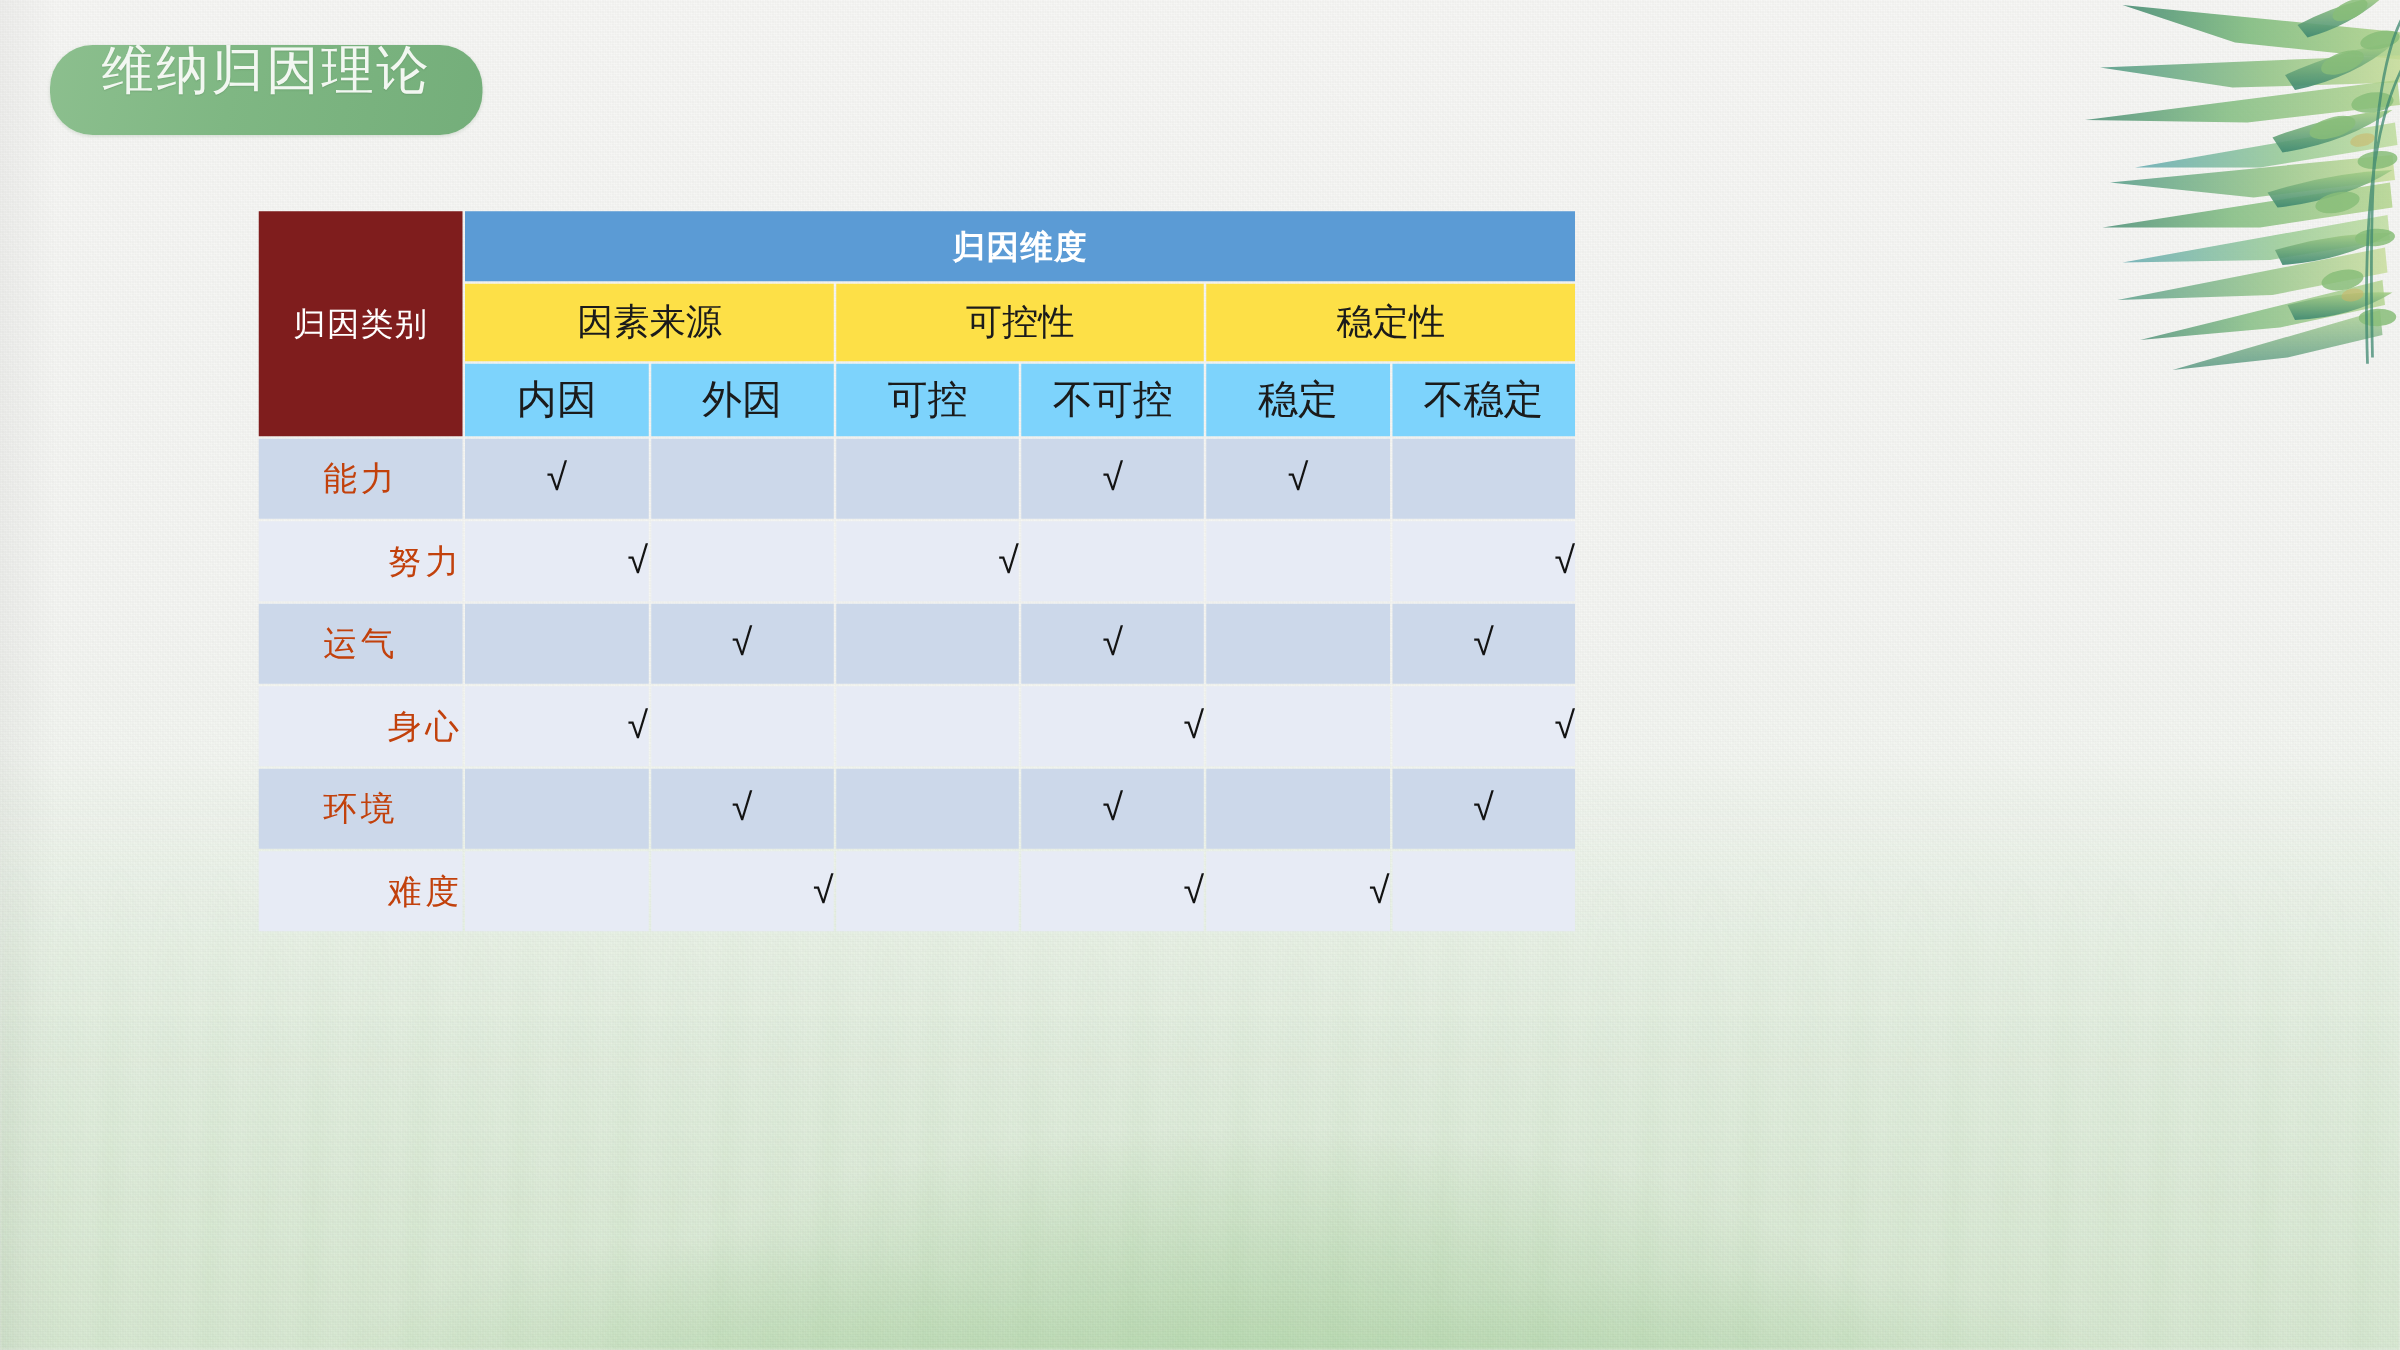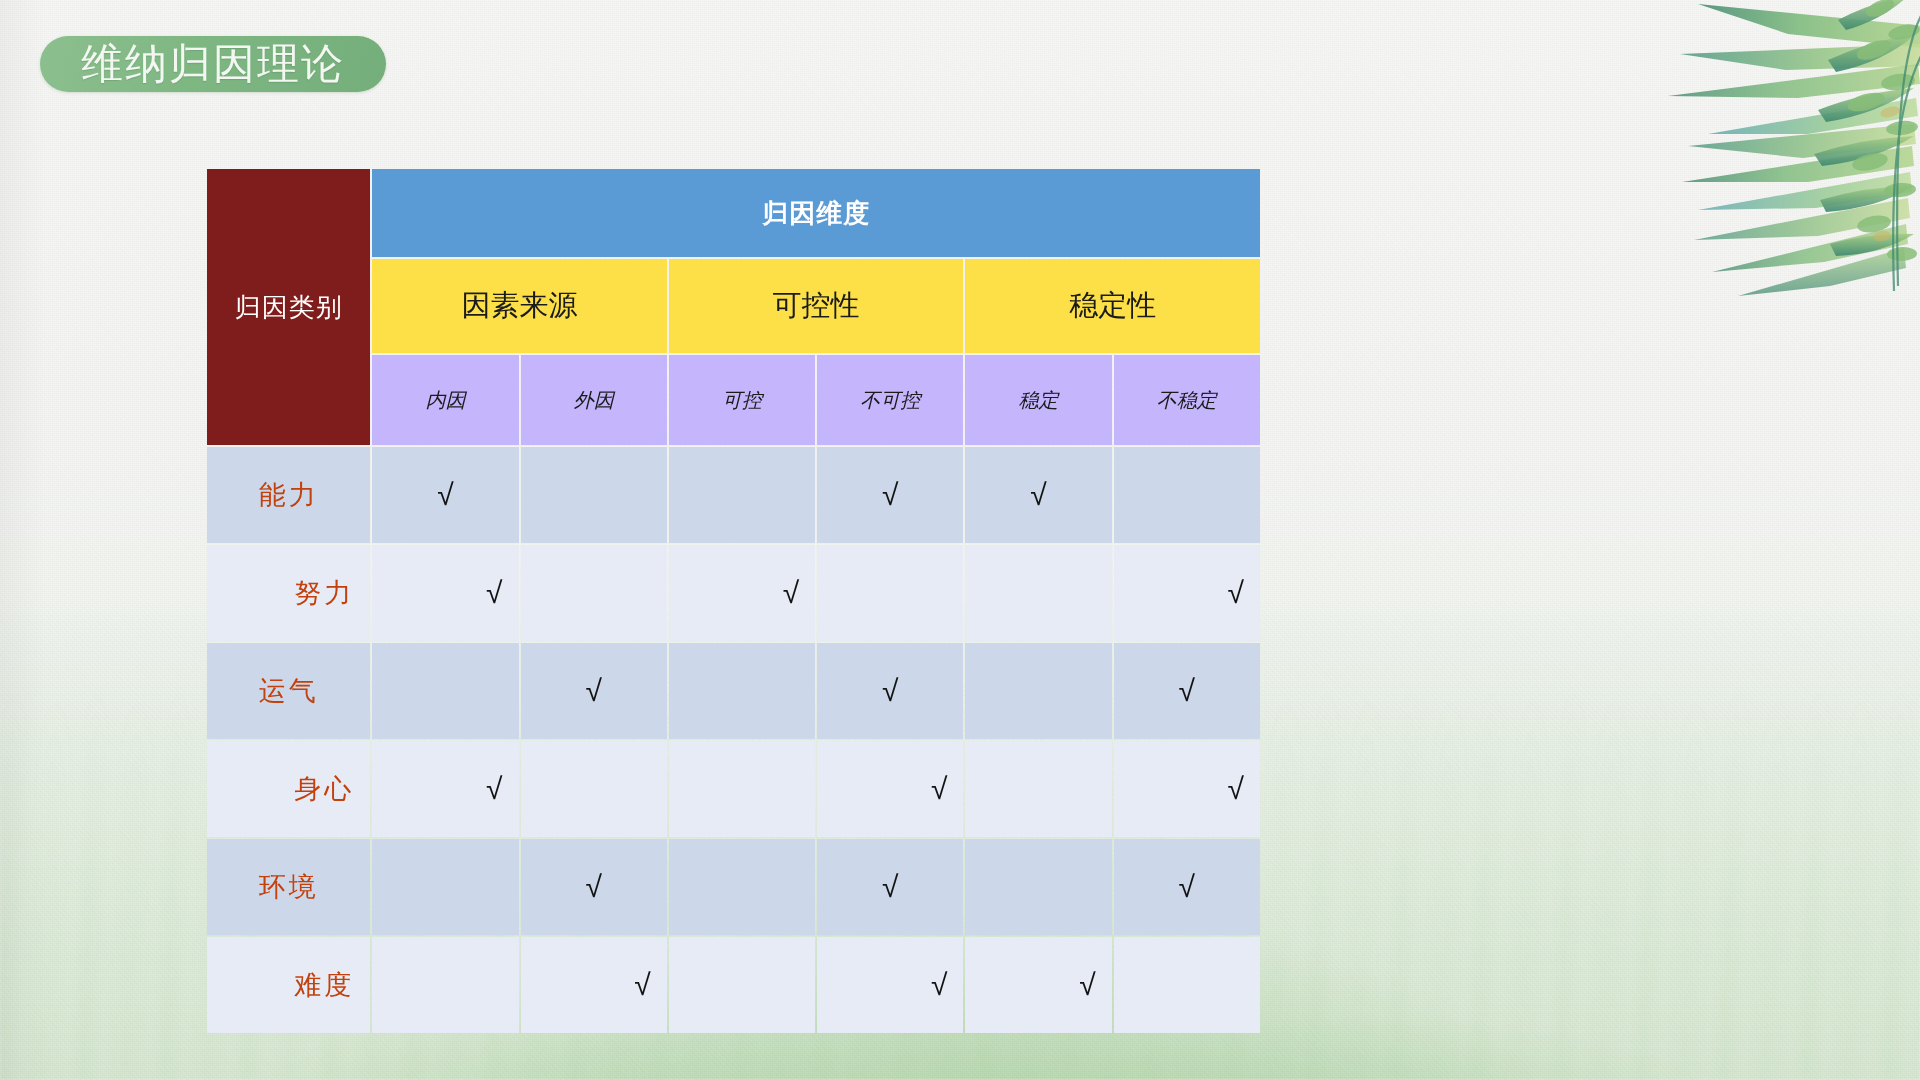--- a/index.html
+++ b/index.html
@@ -46,58 +46,58 @@
       repeating-linear-gradient(45deg, rgba(0,0,0,.012) 0 2px, rgba(255,255,255,.012) 2px 4px);
   }
   #bg-left-edge{
     position:absolute;left:0;top:0;width:46px;height:1080px;
     background:linear-gradient(90deg,rgba(0,0,0,.035),rgba(0,0,0,0));
   }
 
   
   #title-pill{
     position:absolute;left:40px;top:36px;
-    width:346px;height:56px;border-radius:34px;
+    width:346px;height:72px;border-radius:34px;
     background:linear-gradient(100deg,#8cbf8e 0%,#7fb783 42%,#74ae7a 100%);
     box-shadow:0 1px 3px rgba(90,130,90,.22);
-    display:flex;align-items:center;justify-content:center;
+    display:flex;justify-content:center;
   }
   #title-text{
     color:#f2f7f1;font-size:42px;letter-spacing:2px;line-height:1;
     font-family:"Liberation Serif","DejaVu Serif",serif;
     text-shadow:0 1px 1px rgba(70,110,72,.25);
   }
 
   
   #palm{position:absolute;right:-8px;top:-14px;width:260px;height:310px;pointer-events:none;}
 
   
   #table-wrap{position:absolute;left:205px;top:167px;width:1057px;}
   table{border-collapse:separate;border-spacing:2px;width:1057px;table-layout:fixed;}
   td{
-    padding:16px;text-align:center;vertical-align:middle;
+    padding:0;text-align:center;vertical-align:middle;
     font-family:"Liberation Serif","DejaVu Serif",serif;
     color:#1b1b1b;
   }
   col.c-cat{width:163px;}
   col.c-d  {width:146px;}
 
   .cat-head{
     background:#7f1d1d;color:#ffffff;font-size:26px;font-weight:normal;
     letter-spacing:1px;
   }
   .dim-head{
     background:#5b9bd5;color:#ffffff;font-size:26px;font-weight:bold;
     height:56px;letter-spacing:1px;
   }
   .grp-head{
     background:#fde047;font-size:29px;height:62px;
   }
   .sub-head{
-    background:#c4b5fd;font-size:20px;height:58px;font-style:italic;
+    background:#7dd3fc;font-size:32px;height:58px;
   }
   .row-odd  td{background:#ccd8ea;}
   .row-even td{background:#e7ebf5;text-align:right;}
   .rowlabel{
     color:#c2410c;font-size:27px;letter-spacing:3px;height:64px;
   }
   .mark{font-size:30px;color:#131313;font-family:"Liberation Sans","DejaVu Sans",sans-serif;}
 </style>
 </head>
 <body>

